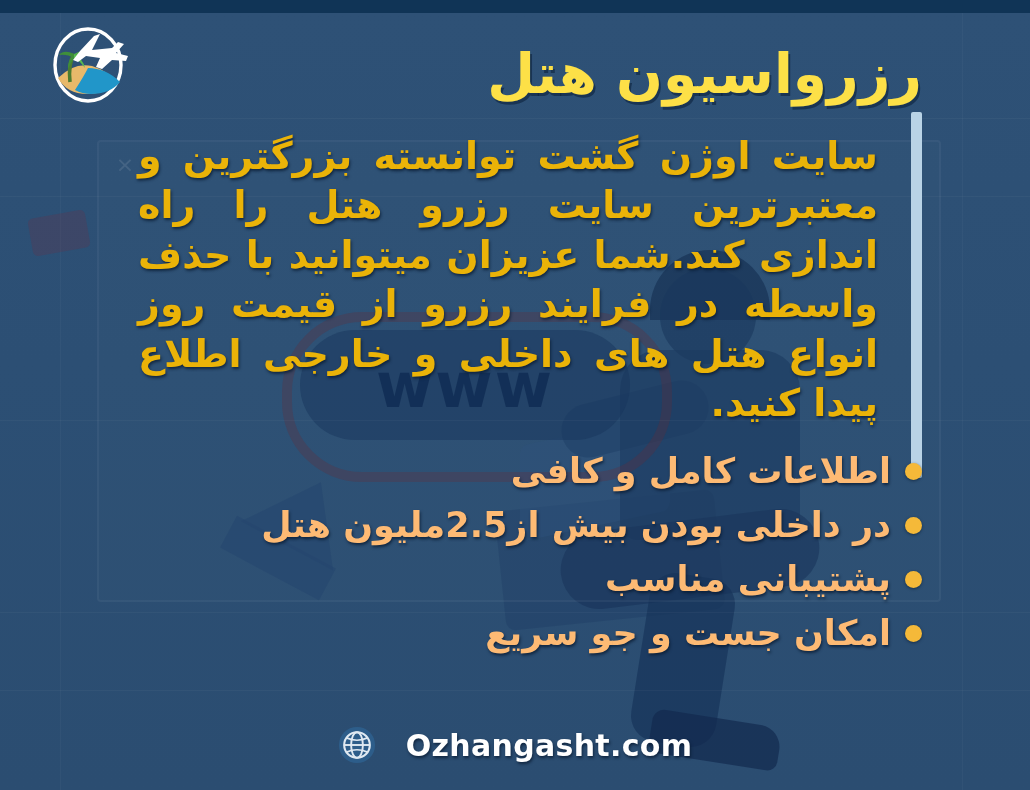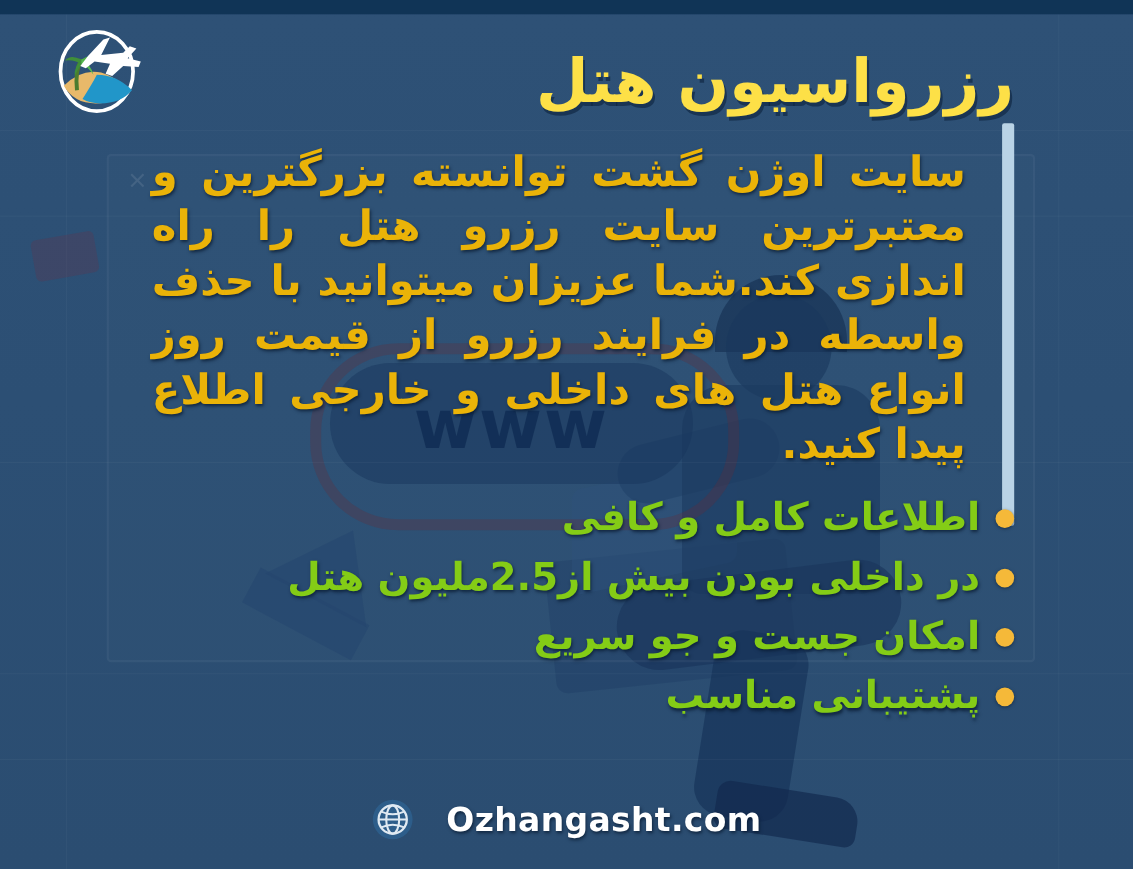--- a/index.html
+++ b/index.html
@@ -155,21 +155,21 @@
     margin-bottom:4px;
   }
   .bullets li .dot{
     flex:0 0 auto;
     width:17px;height:17px;border-radius:50%;
     background:#f5b939;
     margin-left:14px;
     box-shadow:0 1px 3px rgba(8,26,48,.6);
   }
   .bullets li .btxt{
-    color:#84cc16;
+    color:#fdba74;
     font-size:35px;
     font-weight:bold;
     line-height:1.1;
     white-space:nowrap;
     text-shadow:1px 2px 3px rgba(8,26,48,.75);
     font-family:"DejaVu Sans","Liberation Sans",sans-serif;
     text-align:right;
   }
 
   
@@ -253,25 +253,25 @@
     <li>
       <span class="dot"></span>
       <span class="btxt">اطلاعات کامل و کافی</span>
     </li>
     <li>
       <span class="dot"></span>
       <span class="btxt">در داخلی بودن بیش از2.5ملیون هتل</span>
     </li>
     <li>
       <span class="dot"></span>
+      <span class="btxt">پشتیبانی مناسب</span>
+    </li>
+    <li>
+      <span class="dot"></span>
       <span class="btxt">امکان جست و جو سریع</span>
-    </li>
-    <li>
-      <span class="dot"></span>
-      <span class="btxt">پشتیبانی مناسب</span>
     </li>
   </ul>
 
   <div class="footer">
     <svg class="globe" viewBox="0 0 40 40" xmlns="http://www.w3.org/2000/svg" aria-hidden="true">
       <circle cx="20" cy="20" r="19" fill="#2f6c9e" opacity="0.55"></circle>
       <circle cx="20" cy="20" r="13.5" fill="none" stroke="#dfe9f2" stroke-width="2.2"></circle>
       <ellipse cx="20" cy="20" rx="6.2" ry="13.5" fill="none" stroke="#dfe9f2" stroke-width="2"></ellipse>
       <line x1="6.5" y1="20" x2="33.5" y2="20" stroke="#dfe9f2" stroke-width="2"></line>
       <path d="M9 12.5 q11 5 22 0" fill="none" stroke="#dfe9f2" stroke-width="1.8"></path>

